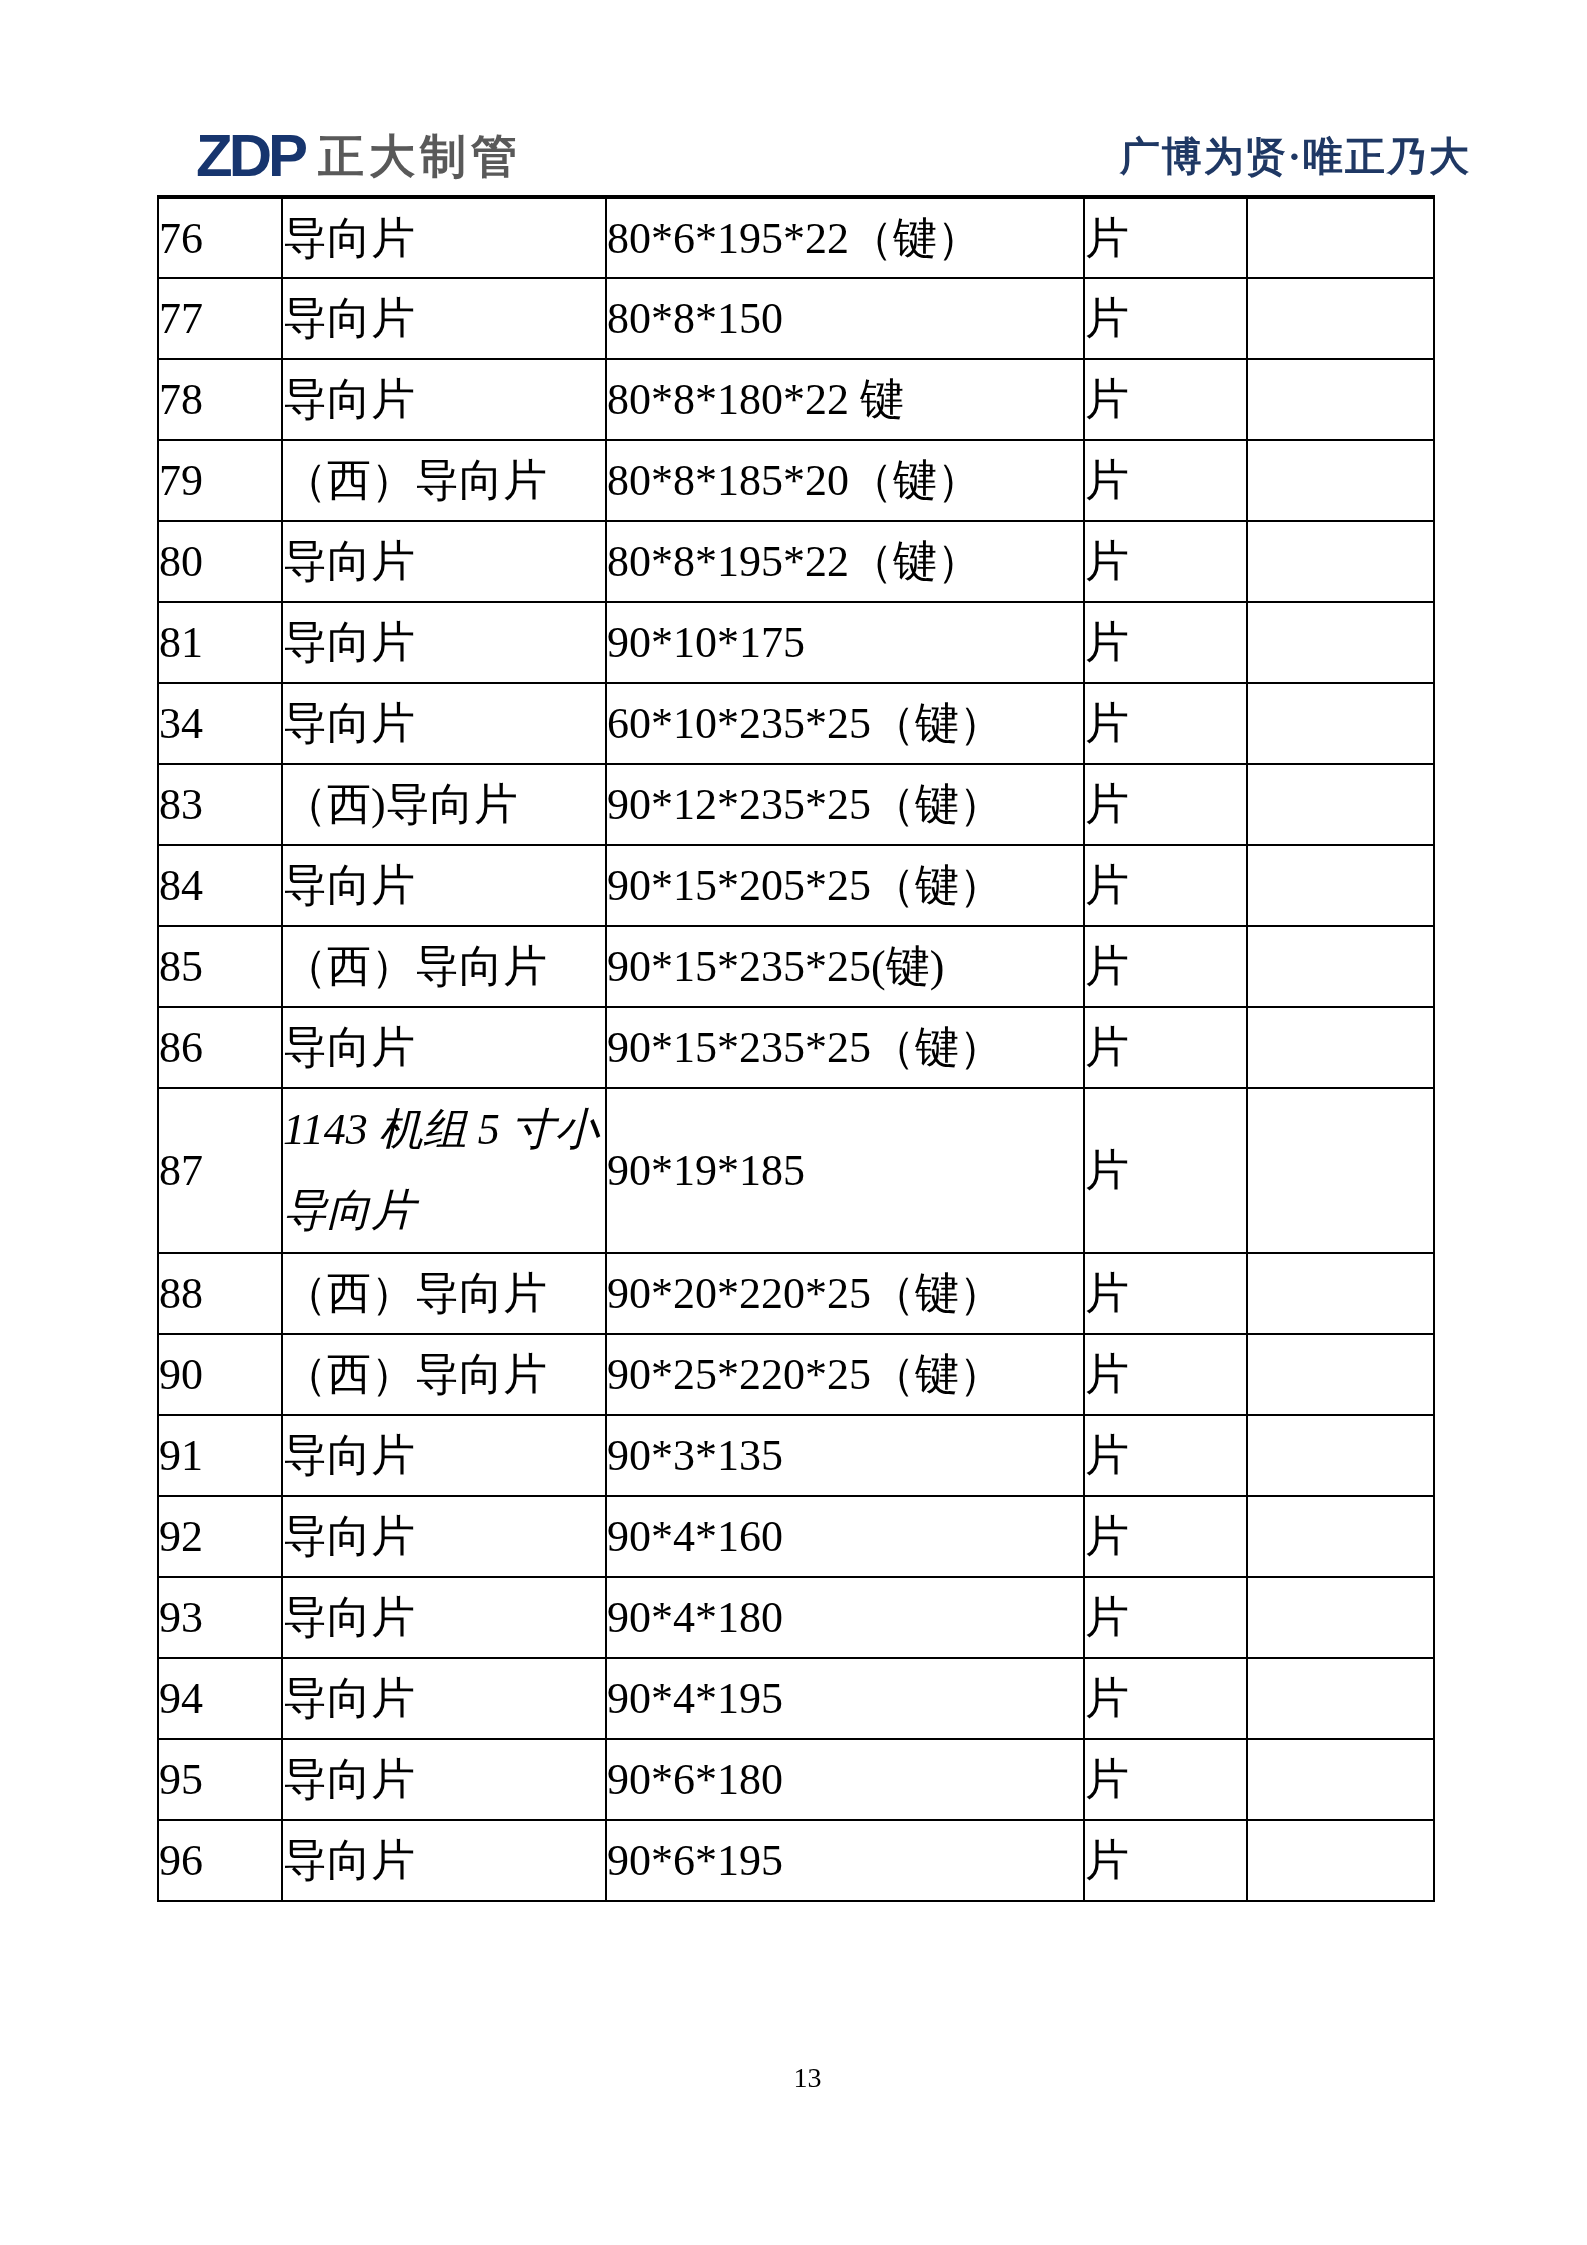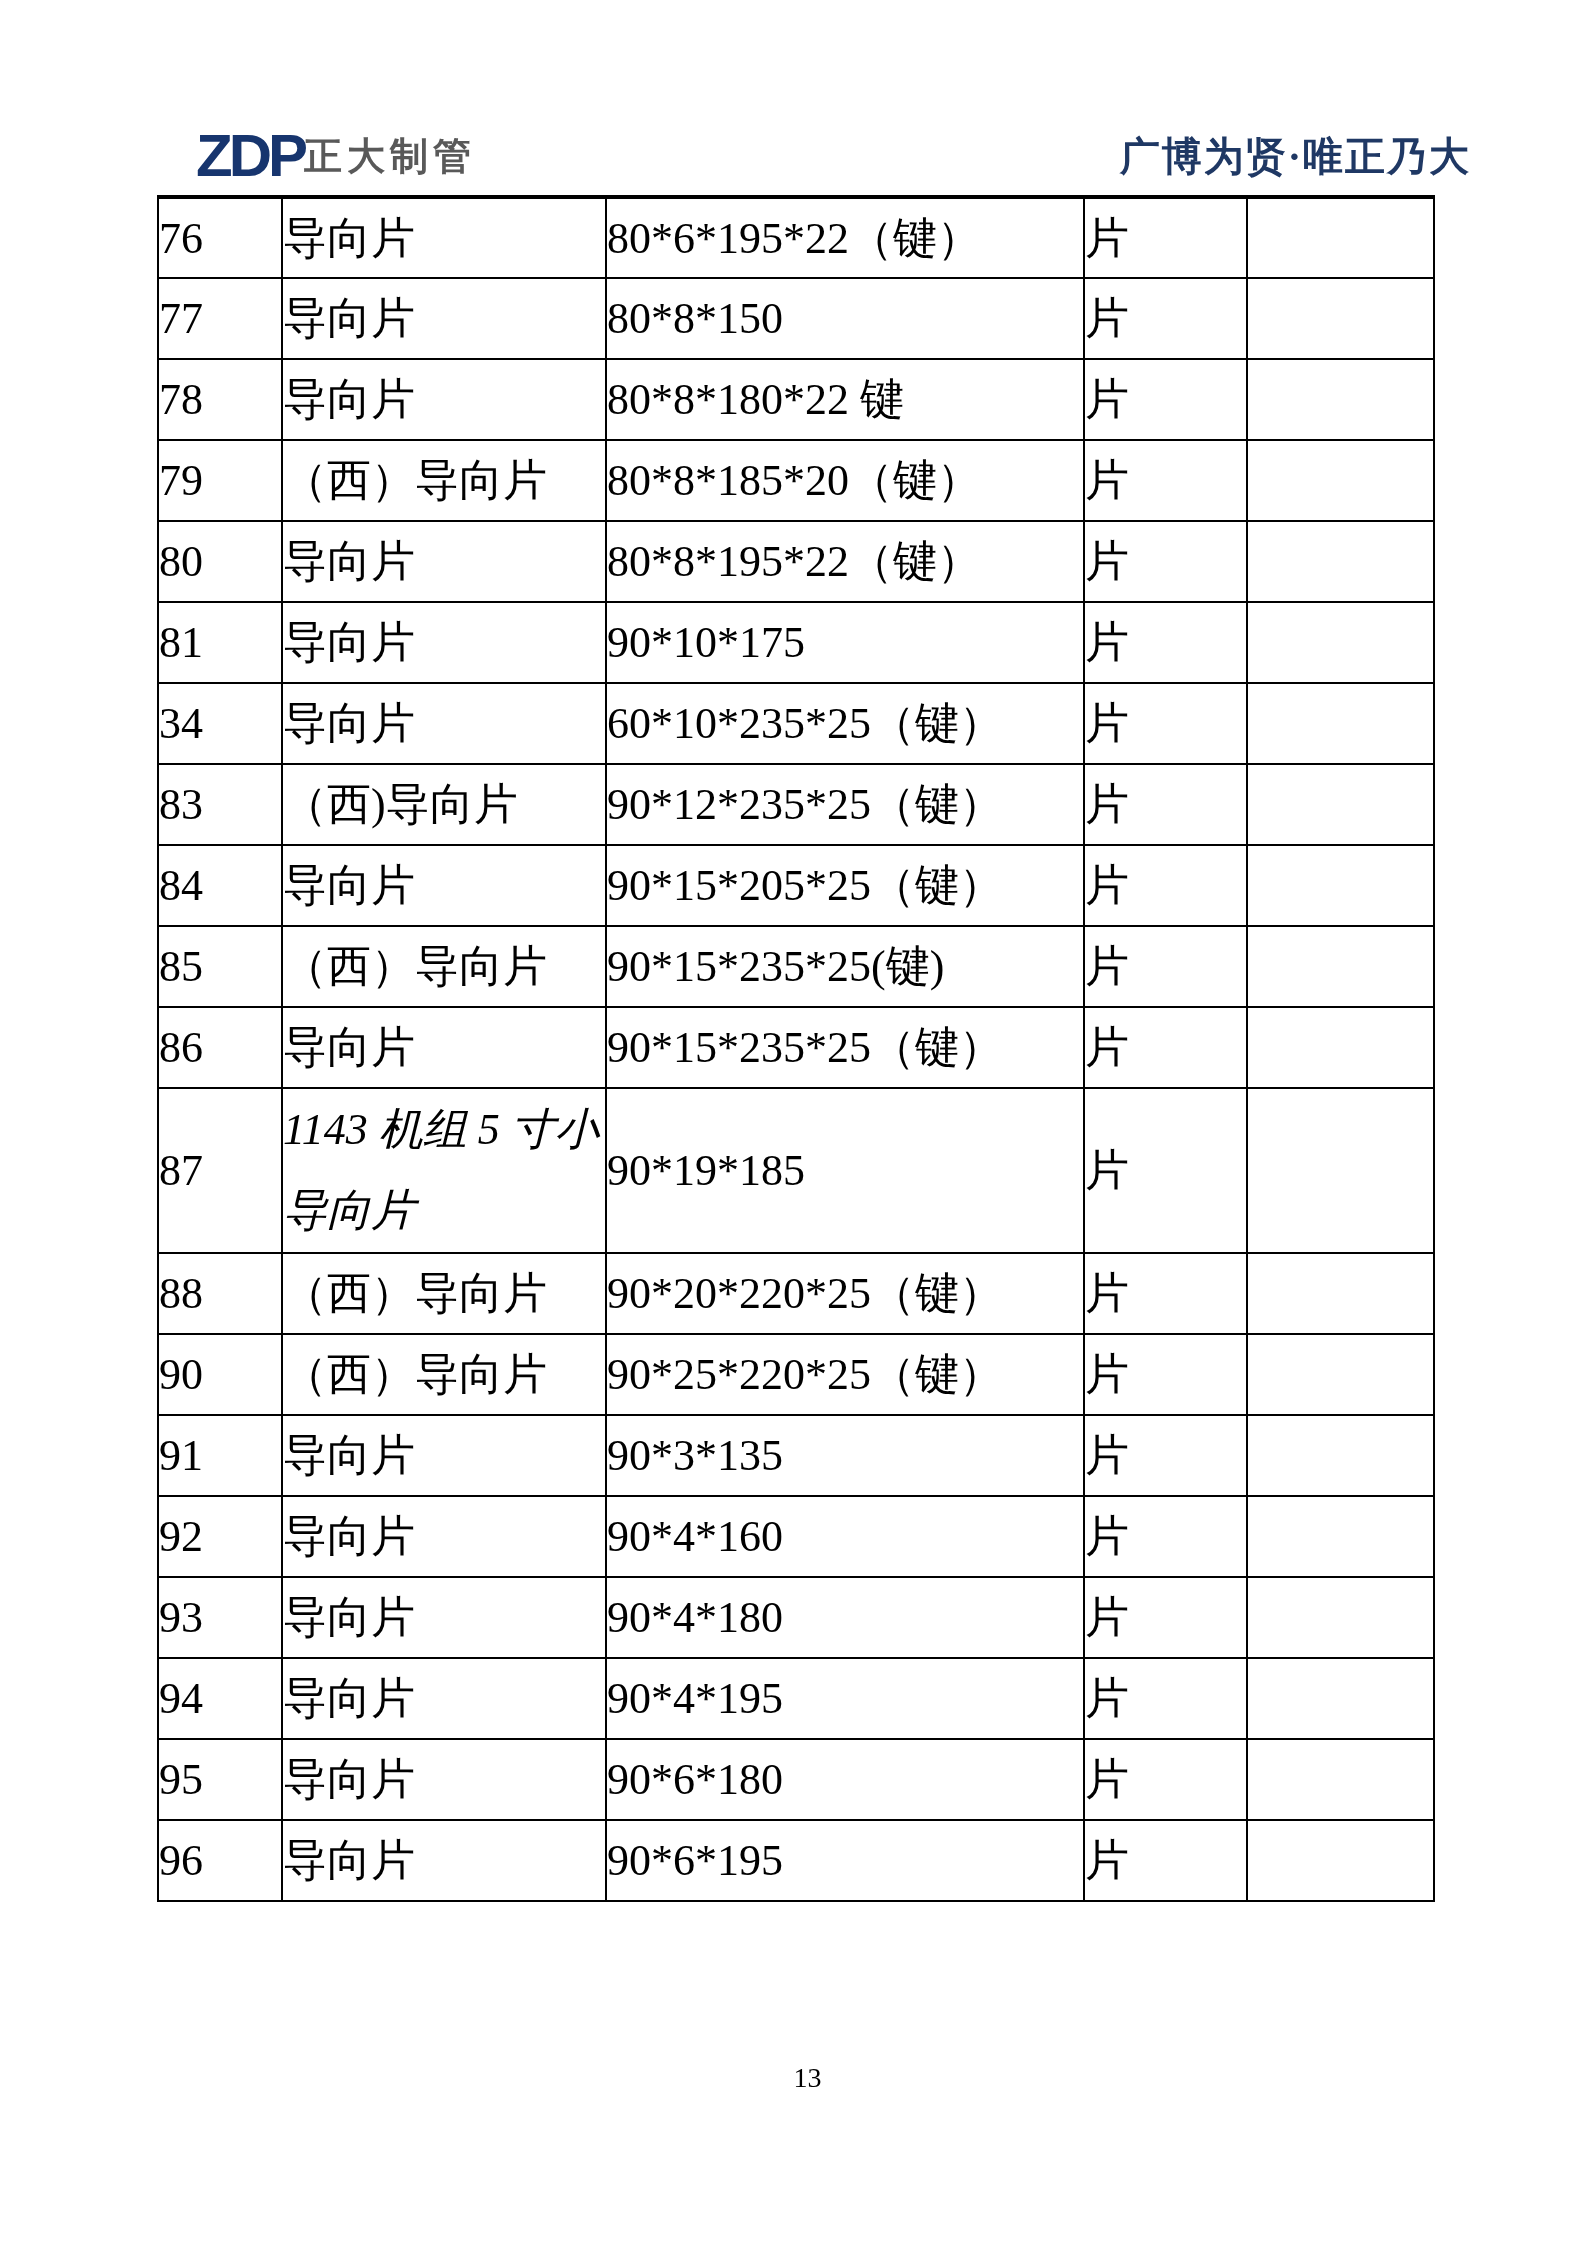--- a/index.html
+++ b/index.html
@@ -14,32 +14,33 @@
   }
 
   
   .logo {
     position: absolute;
     left: 196px;
     top: 128px;
     height: 56px;
     display: flex;
     align-items: center;
+    gap: 14px;
     font-family: "Liberation Sans", "DejaVu Sans", sans-serif;
     white-space: nowrap;
   }
   .logo-abbr {
     font-size: 60px;
     font-weight: 900;
     letter-spacing: -4px;
     color: #17356e;
     line-height: 1;
   }
   .logo-name {
-    font-size: 38px;
+    font-size: 46px;
     font-weight: 700;
     letter-spacing: 5px;
     color: #595959;
     line-height: 1;
   }
   .slogan {
     position: absolute;
     right: 116px;
     top: 134px;
     font-size: 40px;

